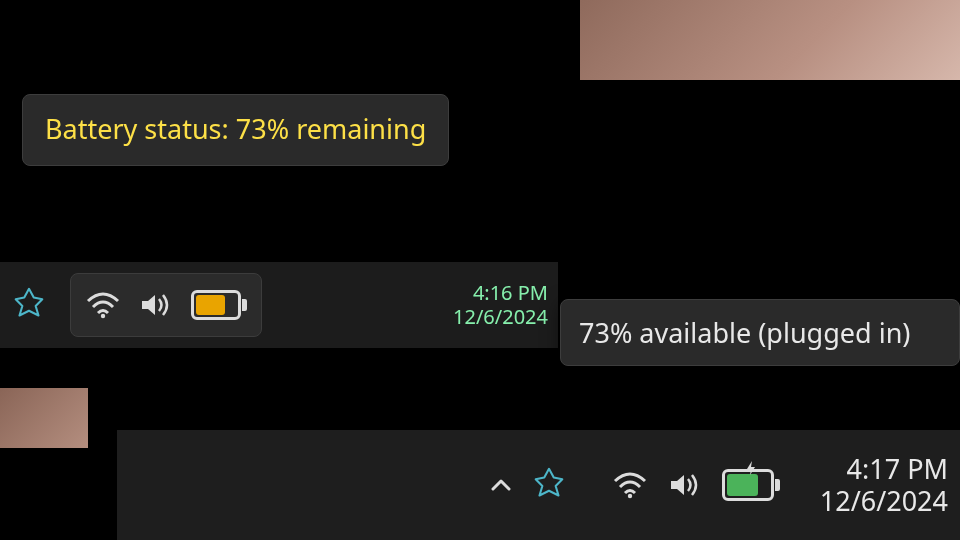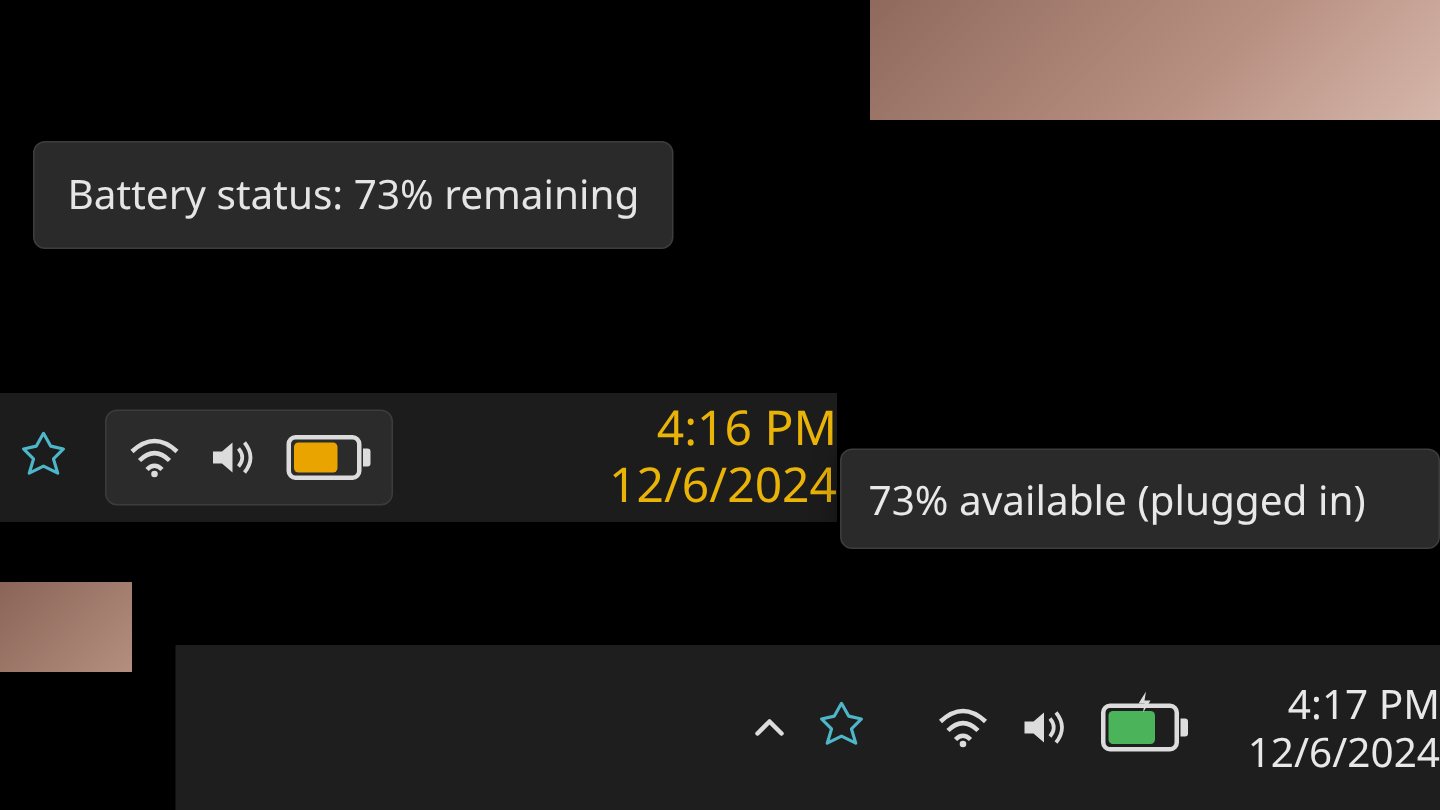--- a/index.html
+++ b/index.html
@@ -14,21 +14,21 @@
   .patch-bottom {
     position: absolute; left: 0; top: 388px; width: 88px; height: 60px;
     background: linear-gradient(135deg, #8a6557 0%, #b48e7f 100%);
   }
 
   
   .tooltip1 {
     position: absolute; left: 22px; top: 94px;
     background: #2a2a2a; border: 1px solid #3d3d3d; border-radius: 8px;
     padding: 16px 22px 18px 22px;
-    font-size: 27px; line-height: 1.35; color: #e5e5e5;
+    font-size: 27px; line-height: 1.35; color: #fde047;
     box-shadow: 0 4px 18px rgba(0,0,0,.5);
   }
 
   .taskbar1 {
     position: absolute; left: 0; top: 262px; width: 558px; height: 86px;
     background: #1c1c1c;
     display: flex; align-items: center;
     padding-left: 8px;
   }
   .copilot-icon { width: 42px; height: 42px; display: flex; align-items: center; justify-content: center; margin-right: 20px; }
@@ -44,41 +44,41 @@
   .wifi-icon, .volume-icon { display: flex; align-items: center; }
   .wifi-icon svg { width: 36px; height: 28px; }
   .volume-icon svg { width: 34px; height: 30px; }
 
   .battery1 { position: relative; width: 56px; height: 30px; }
   .battery1 .body { position: absolute; left: 0; top: 0; width: 50px; height: 30px; border: 3px solid #dcdcdc; border-radius: 6px; }
   .battery1 .tip  { position: absolute; right: 0; top: 9px; width: 5px; height: 12px; background: #dcdcdc; border-radius: 0 2px 2px 0; }
   .battery1 .fill { position: absolute; left: 5px; top: 5px; height: 20px; background: #e9a400; border-radius: 3px; }
 
   .clock1 {
-    position: absolute; right: 0; top: 50%; transform: translateY(-50%);
-    text-align: right; font-size: 32px; line-height: 1.2; color: #eab308;
+    position: absolute; right: 10px; top: 50%; transform: translateY(-50%);
+    text-align: right; font-size: 20px; line-height: 1.2; color: #86efac;
   }
 
   
   .tooltip2 {
     position: absolute; left: 560px; top: 282px; right: 0;
     background: #2a2a2a; border: 1px solid #3d3d3d; border-radius: 8px;
     padding: 14px 18px;
     font-size: 27px; color: #e8e8e8;
     box-shadow: 0 4px 18px rgba(0,0,0,.5);
     white-space: nowrap;
     margin-top: 17px;
   }
 
   
   .taskbar2 {
     position: absolute; left: 88px; right: 0; top: 430px; height: 110px;
     background: #1e1e1e;
     display: flex; align-items: center; justify-content: flex-end;
-    padding-right: 0; gap: 8px; margin-left: 29px;
+    padding-right: 12px; gap: 8px; margin-left: 29px;
   }
   .chevron-up { width: 30px; height: 30px; display: flex; align-items: center; justify-content: center; margin-right: 4px; }
   .chevron-up svg { width: 24px; height: 24px; }
 
   .systray2 {
     display: flex; align-items: center; gap: 20px;
     padding: 10px 14px; border-radius: 8px;
   }
 
   .battery2 { position: relative; width: 58px; height: 32px; }

